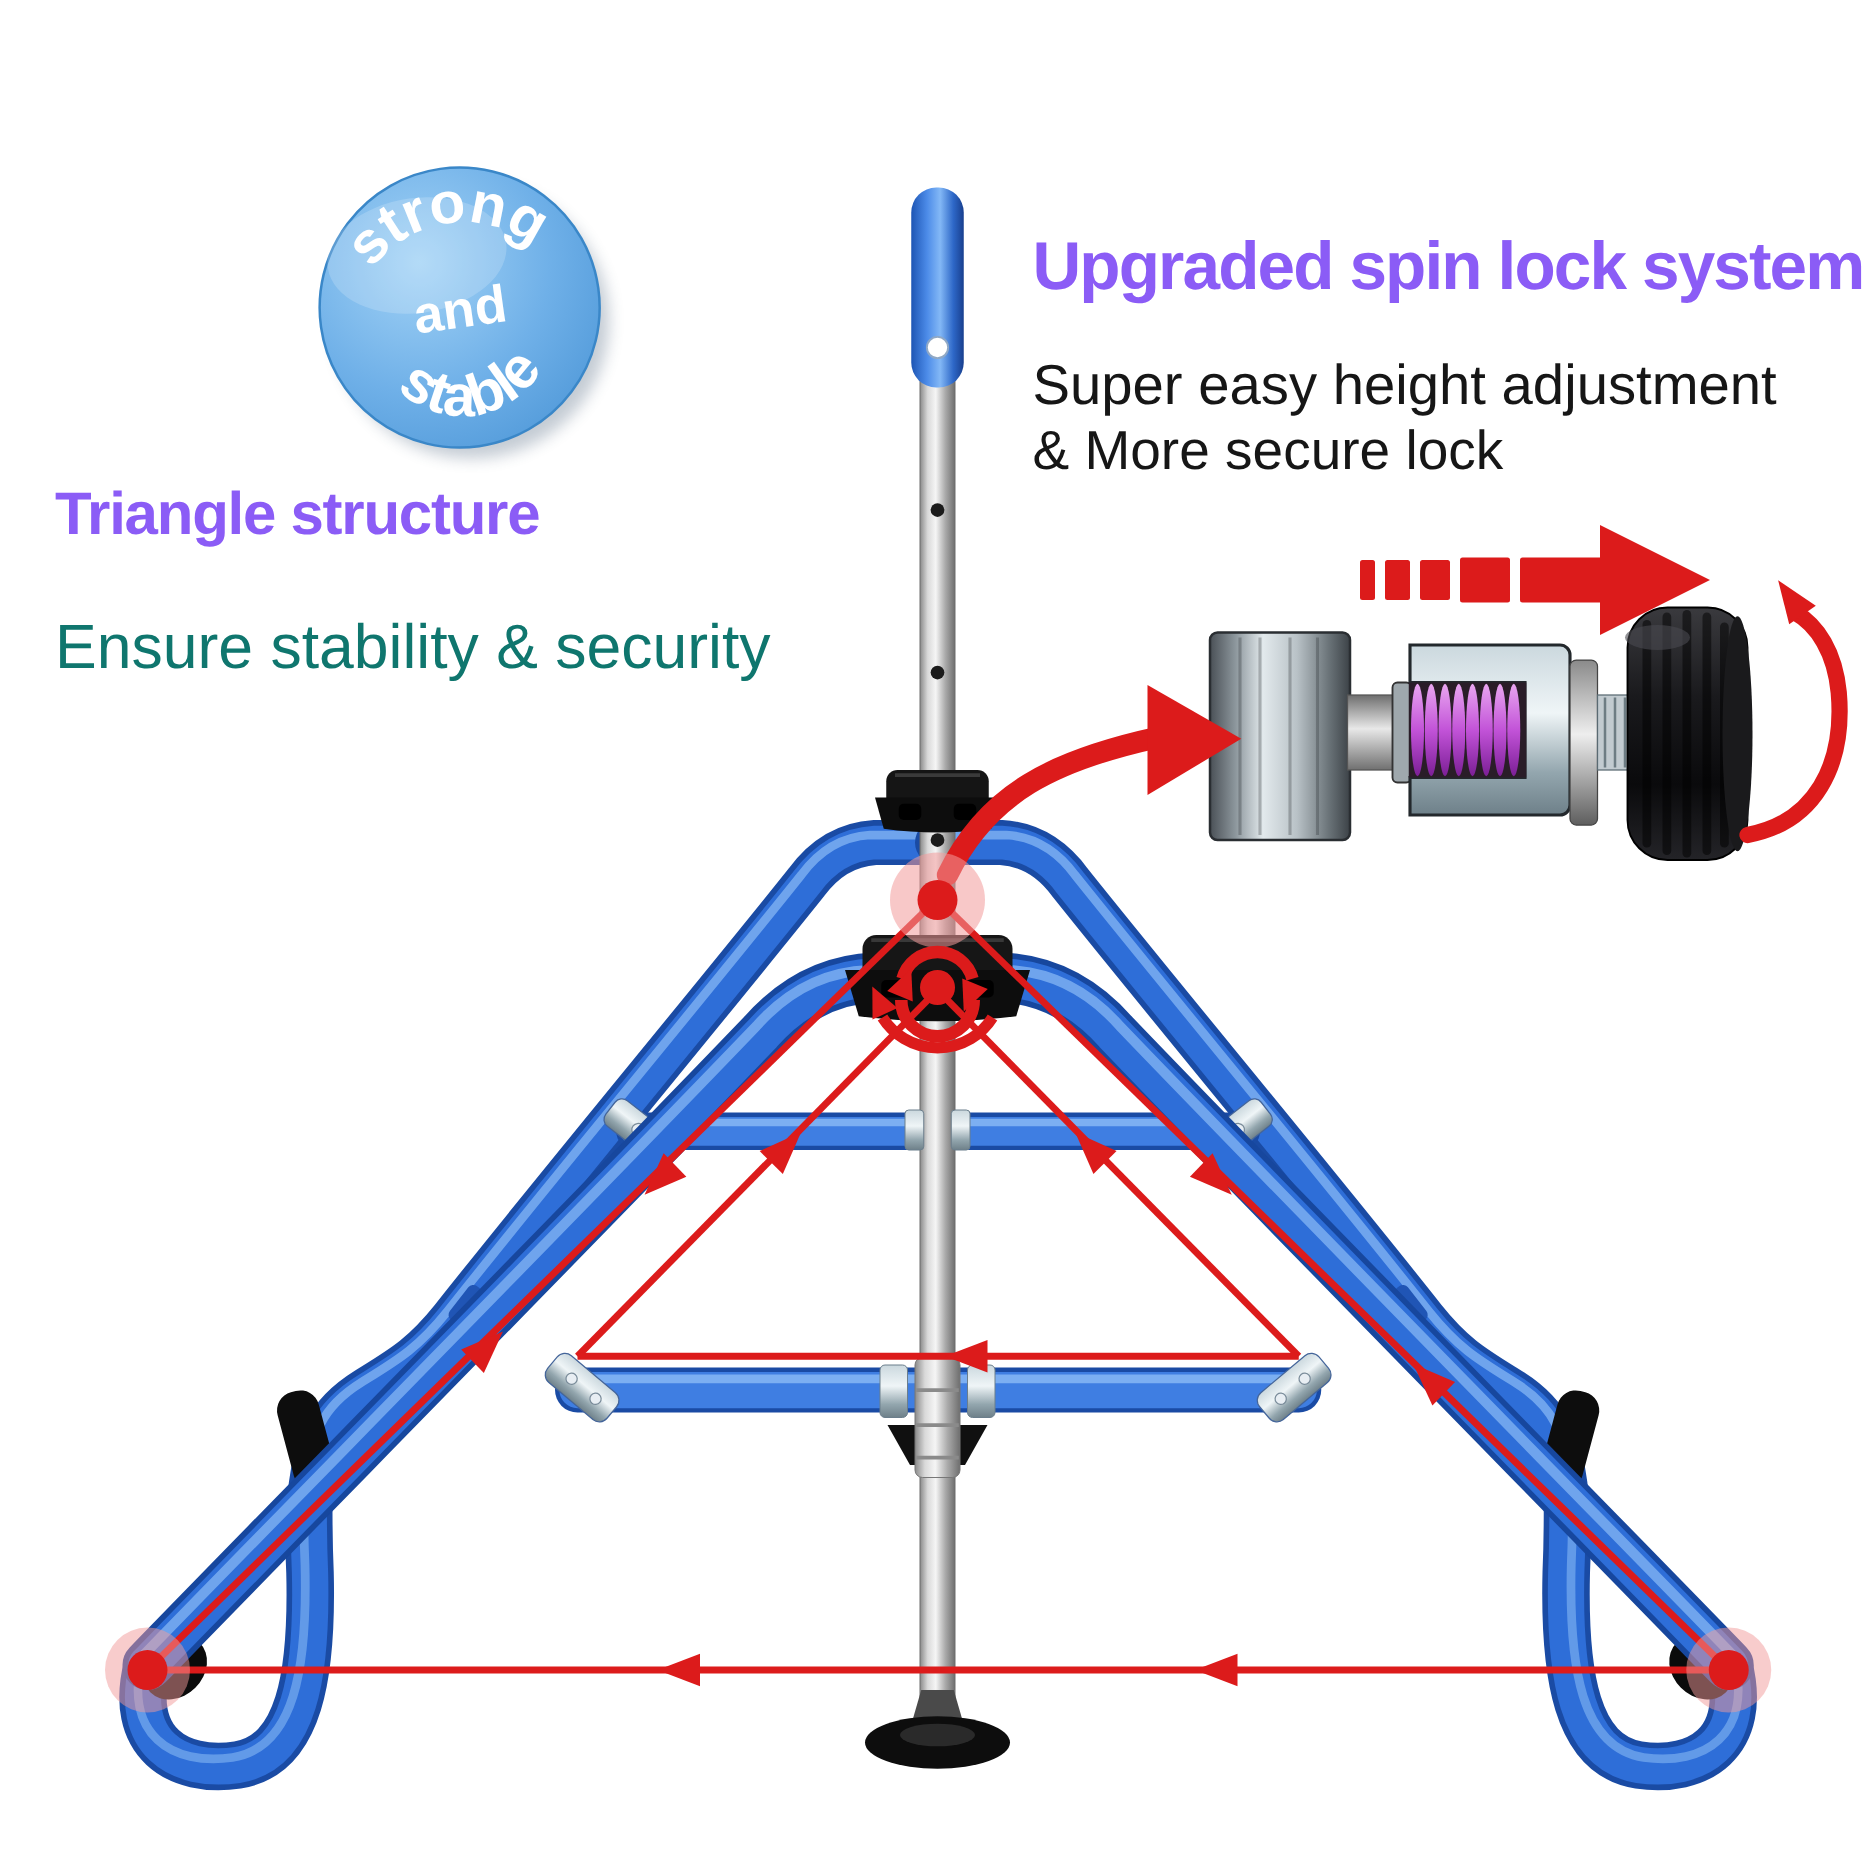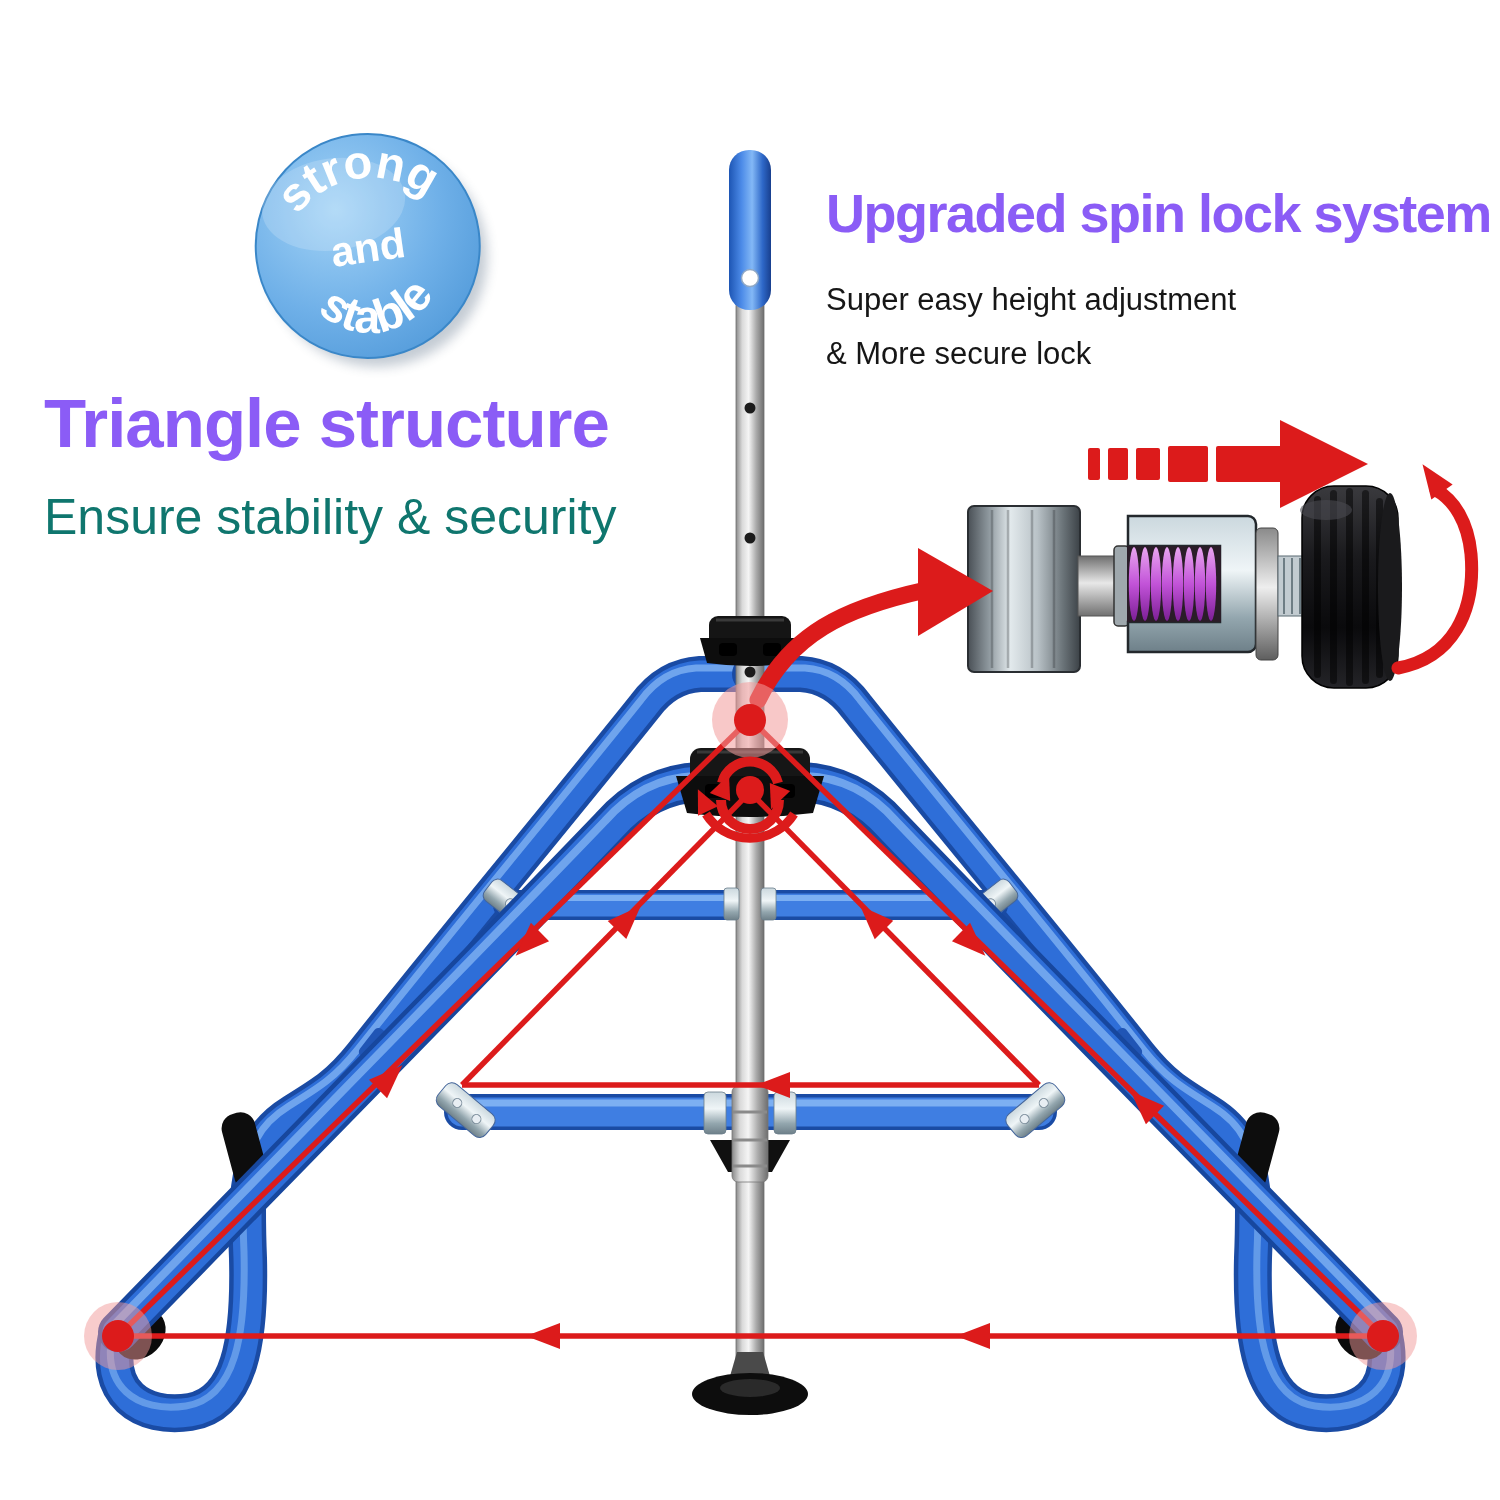--- a/index.html
+++ b/index.html
@@ -1,24 +1,24 @@
 <!DOCTYPE html>
 <html><head>
 <meta charset="utf-8">
 <style>
   html,body{margin:0;padding:0;background:#fff;}
   .stage{position:relative;width:1500px;height:1500px;background:#ffffff;overflow:hidden;
          font-family:"Liberation Sans", sans-serif;}
   .stage svg{position:absolute;left:0;top:0;}
   .txt{position:absolute;color:#8b5cf6;white-space:nowrap;}
-  .left-title{left:44px;top:384px;font-size:69px;font-weight:700;letter-spacing:-1px;}
+  .left-title{left:44px;top:384px;font-size:48px;font-weight:700;letter-spacing:-1px;}
   .left-sub{left:44px;top:488px;font-size:50px;font-weight:400;color:#0f766e;}
   .right-title{left:826px;top:182px;font-size:54px;font-weight:700;letter-spacing:-1.5px;}
-  .right-sub1{left:826px;top:282px;font-size:31px;font-weight:400;color:#161616;}
-  .right-sub2{left:826px;top:336px;font-size:31px;font-weight:400;color:#161616;}
+  .right-sub1{left:826px;top:282px;font-size:45px;font-weight:400;color:#161616;}
+  .right-sub2{left:826px;top:336px;font-size:44px;font-weight:400;color:#161616;}
 </style>
 </head>
 <body>
 
 <div class="stage">
 
 <svg width="1500" height="1500" viewBox="0 0 1500 1500" xmlns="http://www.w3.org/2000/svg" xmlns:xlink="http://www.w3.org/1999/xlink">
   <defs>
     <linearGradient id="poleG" x1="0" y1="0" x2="1" y2="0">
       <stop offset="0" stop-color="#8A8A8A"></stop>

